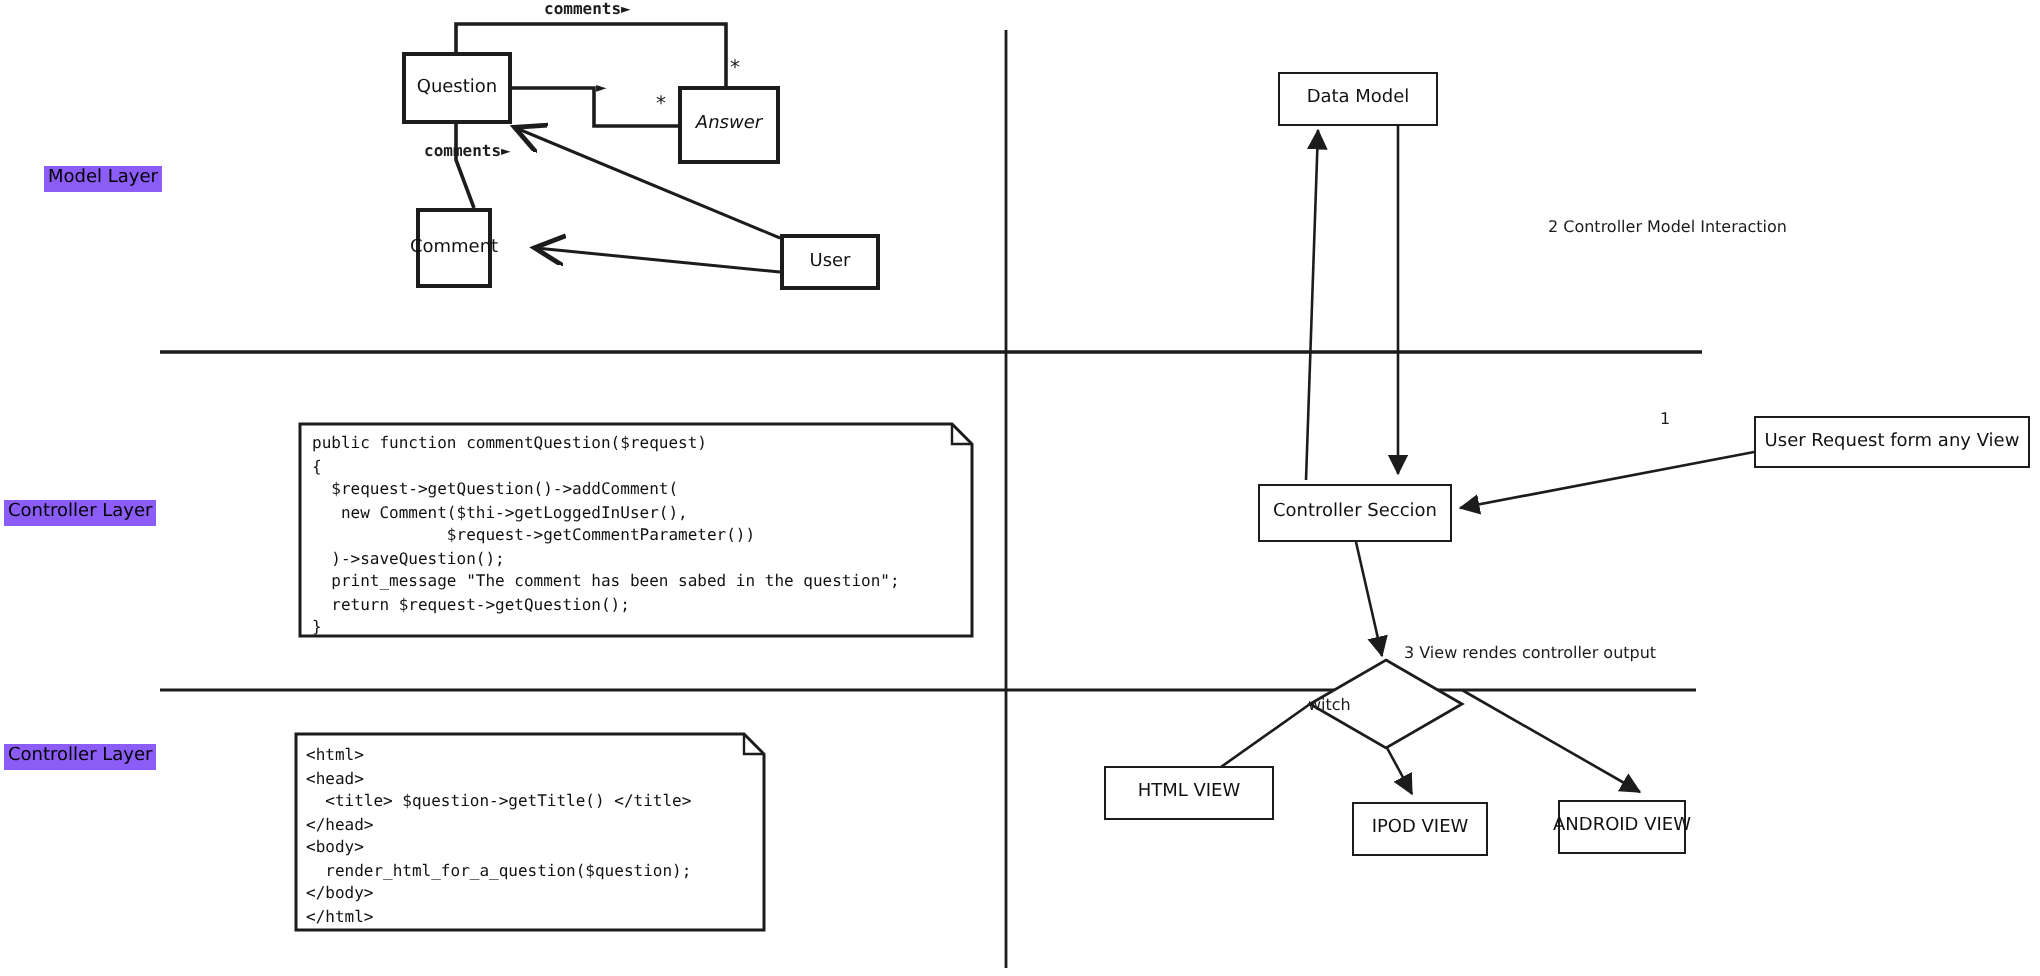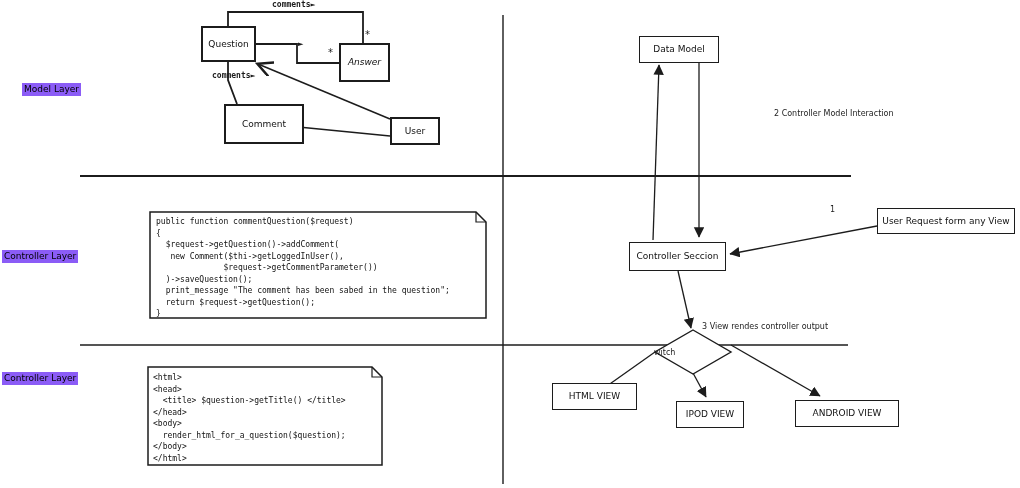--- a/index.html
+++ b/index.html
@@ -74,29 +74,29 @@
     <path d="M148,367 H372 L382,377 V465 H148 Z" fill="#ffffff" stroke="#1c1c1c" stroke-width="1.5"></path>
     <path d="M372,367 V377 H382" fill="none" stroke="#1c1c1c" stroke-width="1.2"></path>
   </svg>
 
   <div class="layer-label" style="left:22px;top:83px;">Model Layer</div>
   <div class="layer-label" style="left:2px;top:250px;">Controller Layer</div>
   <div class="layer-label" style="left:2px;top:372px;">Controller Layer</div>
 
   <div class="box" style="left:201px;top:26px;width:55px;height:36px;">Question</div>
   <div class="box" style="left:339px;top:43px;width:51px;height:39px;font-style:italic;">Answer</div>
-  <div class="box" style="left:208px;top:104px;width:80px;height:40px;margin-left:16px;">Comment</div>
+  <div class="box" style="left:208px;top:104px;width:38px;height:40px;">Comment</div>
   <div class="box" style="left:390px;top:117px;width:50px;height:28px;">User</div>
 
   <div class="box thin" style="left:639px;top:36px;width:80px;height:27px;">Data Model</div>
   <div class="box thin" style="left:629px;top:242px;width:97px;height:29px;">Controller Seccion</div>
   <div class="box thin" style="left:877px;top:208px;width:138px;height:26px;">User Request form any View</div>
   <div class="box thin" style="left:552px;top:383px;width:85px;height:27px;">HTML VIEW</div>
   <div class="box thin" style="left:676px;top:401px;width:68px;height:27px;">IPOD VIEW</div>
-  <div class="box thin" style="left:779px;top:400px;width:104px;height:27px;margin-left:16px;">ANDROID VIEW</div>
+  <div class="box thin" style="left:779px;top:400px;width:64px;height:27px;">ANDROID VIEW</div>
 
   <div class="diamond-label" style="left:654px;top:348px;width:80px;">witch</div>
 
   <div class="free-label mono-label" style="left:272px;top:1px;">comments►</div>
   <div class="free-label mono-label" style="left:212px;top:72px;">comments►</div>
   <div class="free-label glyph" style="left:298px;top:41px;">►</div>
   <div class="free-label" style="left:365px;top:29px;font-size:10px;">*</div>
   <div class="free-label" style="left:328px;top:47px;font-size:10px;">*</div>
   <div class="free-label" style="left:830px;top:206px;">1</div>
   <div class="free-label" style="left:728px;top:110px;margin-left:46px;">2 Controller Model Interaction</div>

